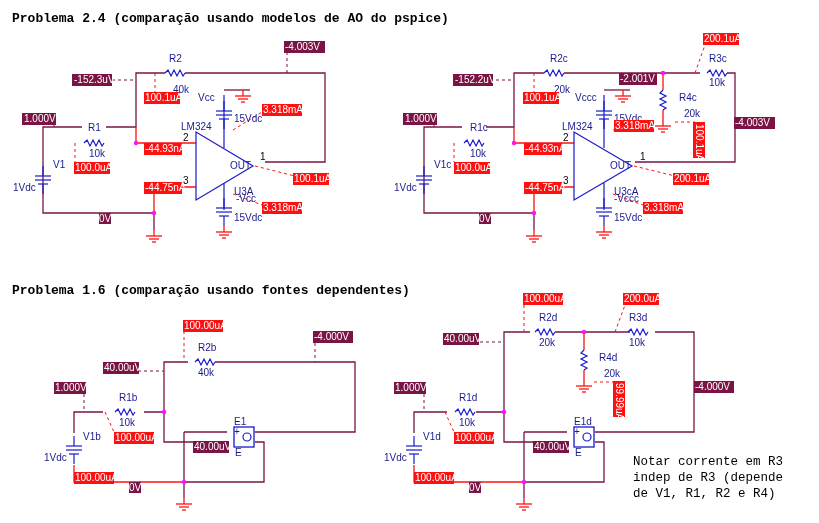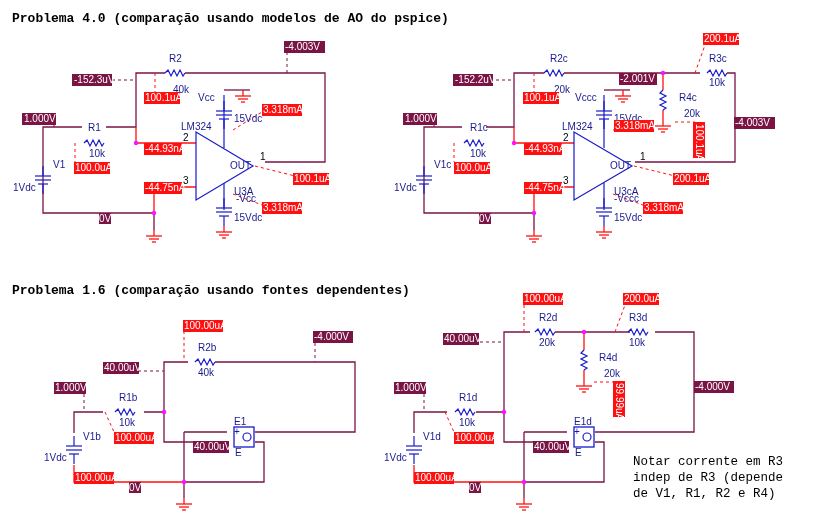--- a/index.html
+++ b/index.html
@@ -16,21 +16,21 @@
   .wr{stroke:#ff1010;stroke-width:1.3;fill:none;}
   .b{stroke:#1a1acc;stroke-width:1.2;fill:none;}
   .dv{stroke:#7a1445;stroke-width:1;stroke-dasharray:3,3;fill:none;}
   .di{stroke:#ff1010;stroke-width:1;stroke-dasharray:3,3;fill:none;}
   .gnd{stroke:#ff1010;stroke-width:1.3;fill:none;}
   .node{fill:#ff10ff;}
 </style>
 </head>
 <body>
 
-<div class="title" style="left:12px;top:11px;">Problema 4.0 (comparação usando modelos de AO do pspice)</div>
+<div class="title" style="left:12px;top:11px;">Problema 2.4 (comparação usando modelos de AO do pspice)</div>
 <div class="title" style="left:12px;top:283px;">Problema 1.6 (comparação usando fontes dependentes)</div>
 <div class="note" style="left:633px;top:454px;">Notar corrente em R3
 indep de R3 (depende
 de V1, R1, R2 e R4)</div>
 
 <svg width="819" height="523" viewBox="0 0 819 523">
   <defs>
     <g id="gnd-sym">
         <line x1="0" y1="0" x2="0" y2="6" class="gnd"></line>
         <line x1="-8" y1="6" x2="8" y2="6" class="gnd"></line>

